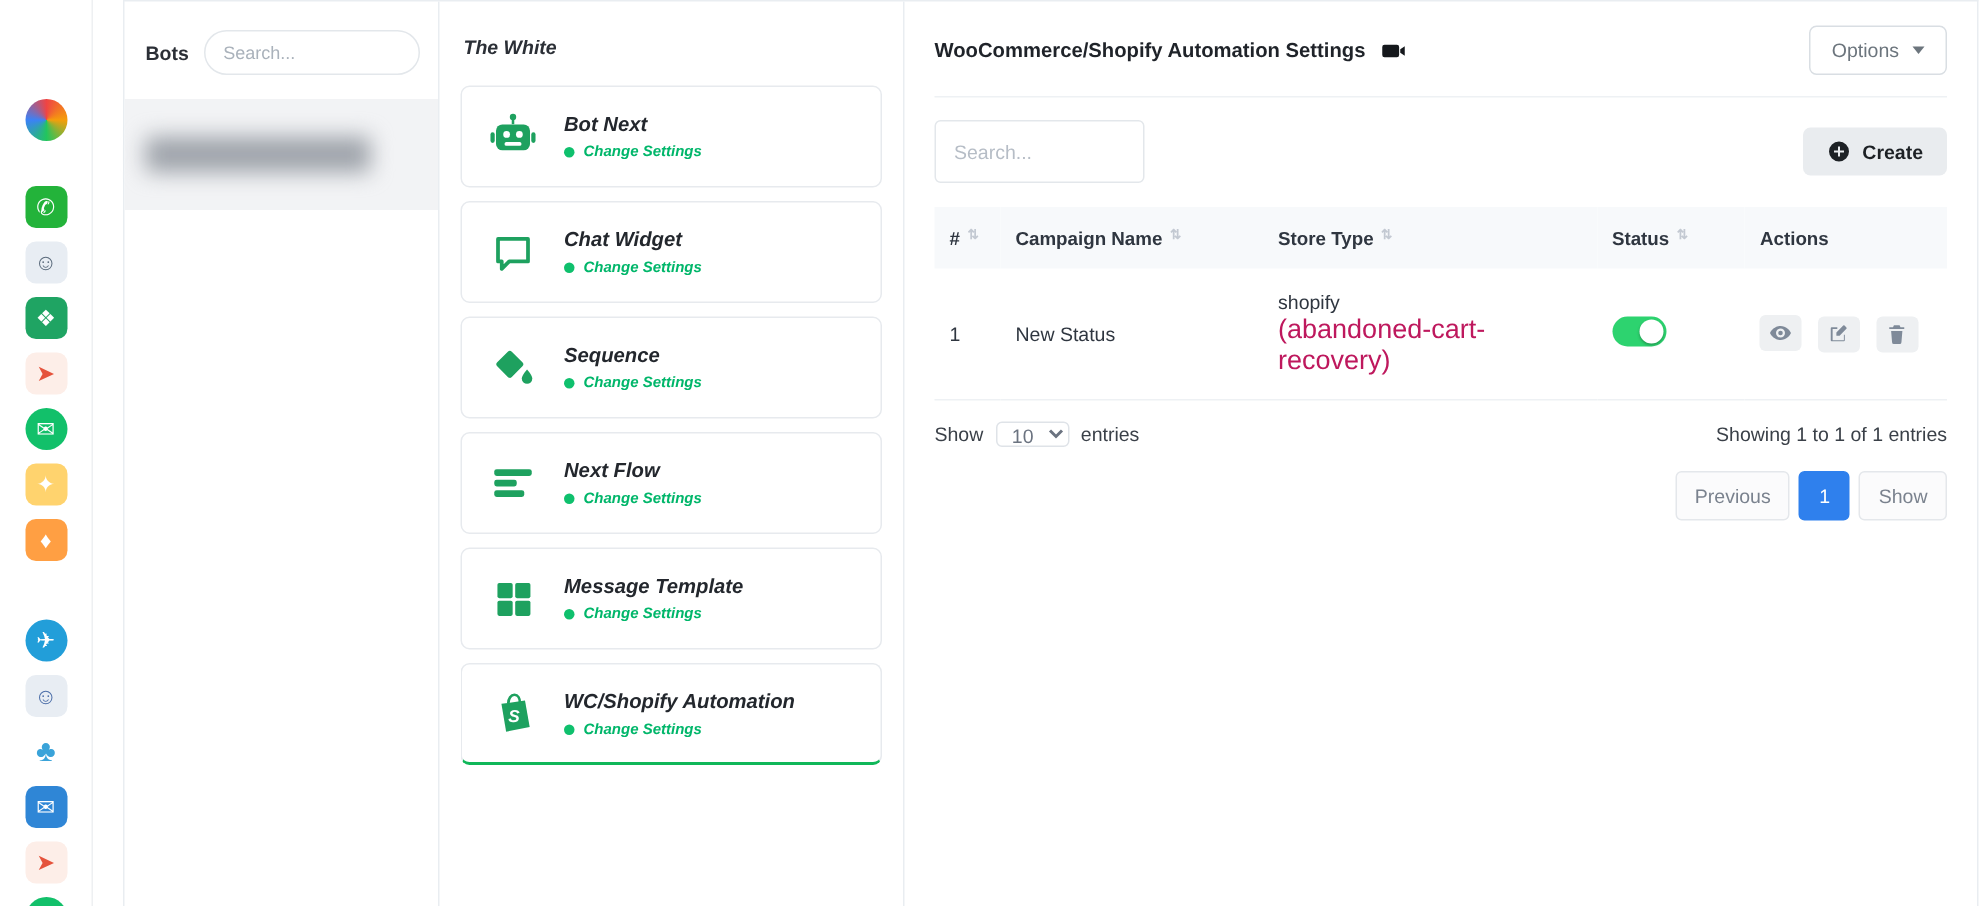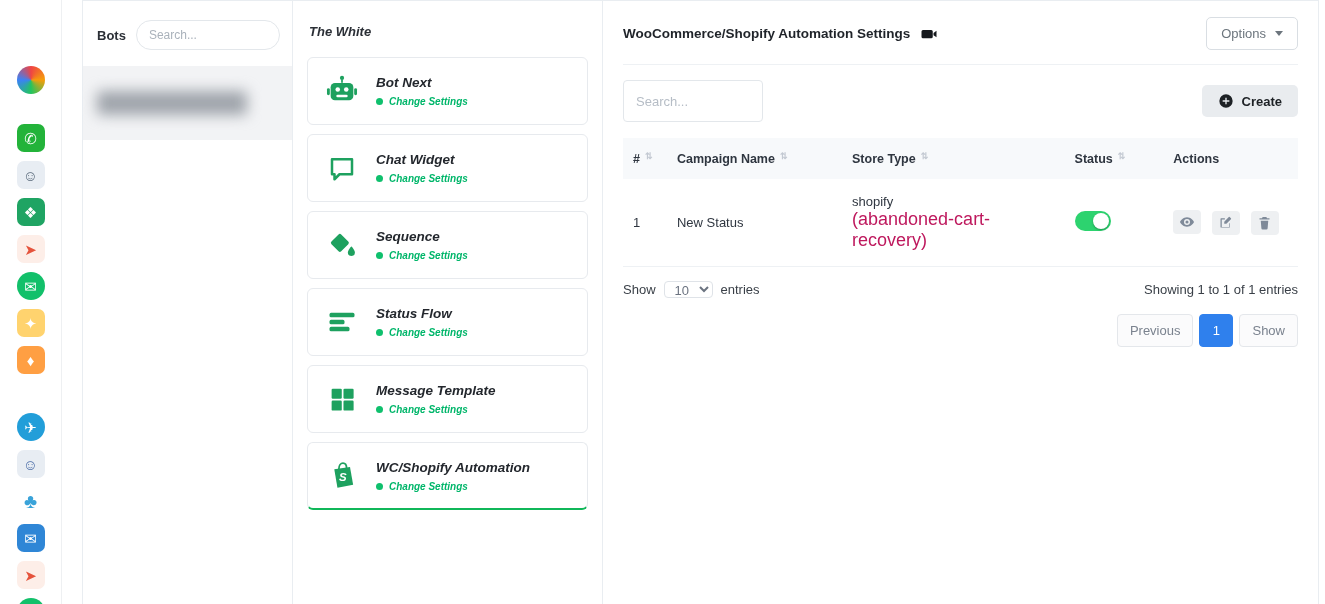--- a/index.html
+++ b/index.html
@@ -203,21 +203,21 @@
 
         <div class="menu-card">
           <div class="menu-icon">
             <svg viewBox="0 0 24 24" width="32" height="30" fill="#1ea15f">
               <rect x="2" y="4.6" width="20" height="3.6" rx="1.3"></rect>
               <rect x="2" y="10.2" width="12" height="3.6" rx="1.3"></rect>
               <rect x="2" y="15.8" width="16" height="3.6" rx="1.3"></rect>
             </svg>
           </div>
           <div>
-            <div class="menu-label">Status Flow</div>
+            <div class="menu-label">Next Flow</div>
             <div class="menu-link">
               <span class="dot"></span>
               <span>Change Settings</span>
             </div>
           </div>
         </div>
 
         <div class="menu-card">
           <div class="menu-icon">
             <svg viewBox="0 0 24 24" width="29" height="29" fill="#1ea15f">

